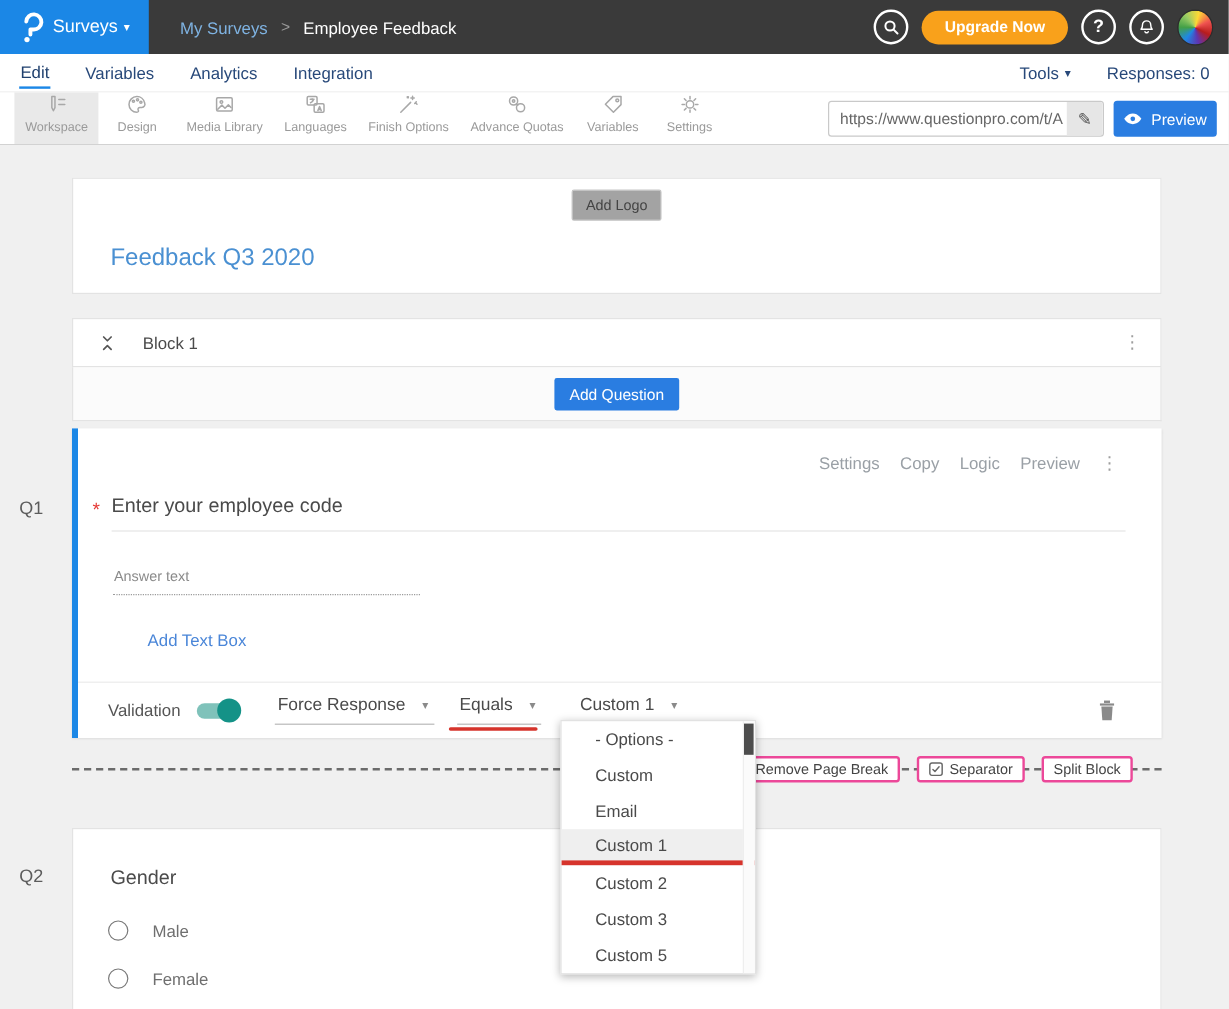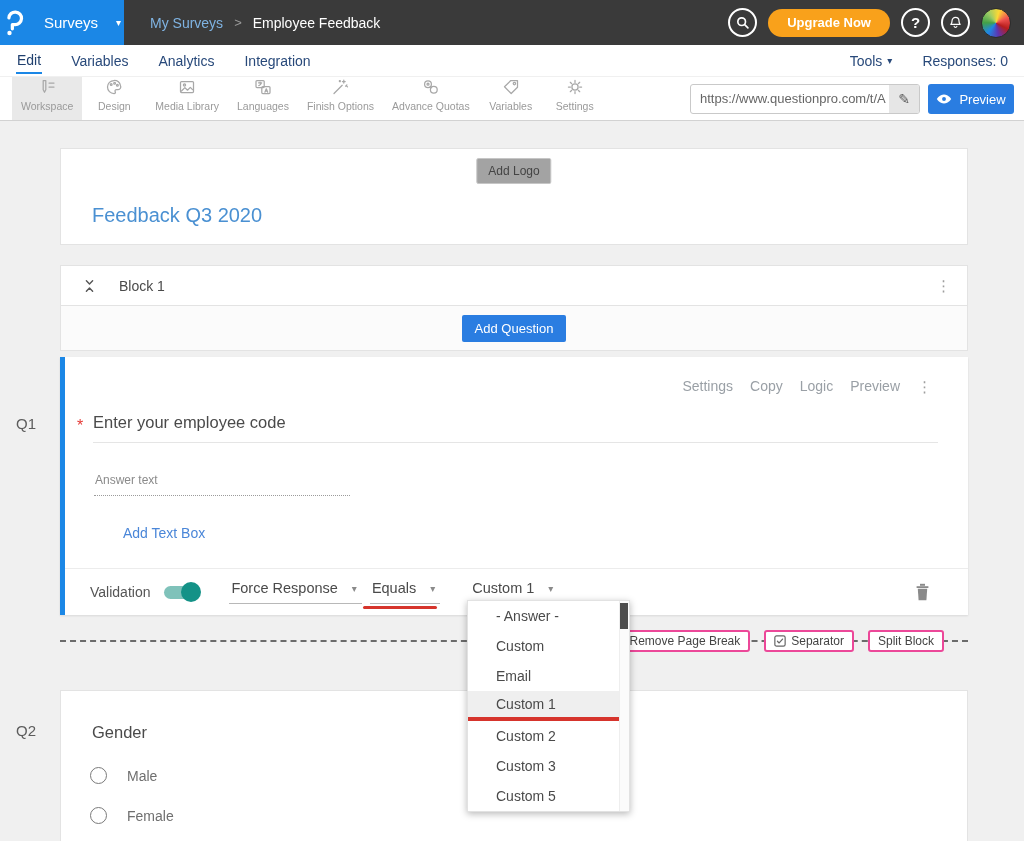--- a/index.html
+++ b/index.html
@@ -5,21 +5,21 @@
   * { box-sizing: border-box; margin: 0; padding: 0; }
   html,body { width:1024px; height:841px; }
   body {
     position:relative; overflow:hidden; background:#f0f0f0;
     font-family:"Liberation Sans", sans-serif; color:#4a4a4a;
   }
   svg { display:block; }
 
   
   .topbar { position:absolute; top:0; left:0; width:1024px; height:45px; background:#3a3a3a; display:flex; align-items:center; }
-  .logo-block { width:124px; height:45px; background:#1b87e6; display:flex; align-items:center; justify-content:center; gap:20px; flex:none; }
+  .logo-block { width:124px; height:45px; background:#1b87e6; display:flex; align-items:center; justify-content:center; gap:7px; flex:none; }
   .product-label { color:#fff; font-size:15px; }
   .white-caret { color:#fff; font-size:10px; margin-left:-2px; }
   .breadcrumb { margin-left:26px; display:flex; align-items:center; gap:11px; font-size:14px; }
   .bc-parent { color:#7fb3e2; }
   .bc-sep { color:#9a9a9a; font-size:13px; }
   .bc-current { color:#ffffff; }
   .topbar-right { margin-left:auto; display:flex; align-items:center; gap:11px; padding-right:13px; }
   .circle-btn { width:29px; height:29px; border:2px solid #fff; border-radius:50%; display:flex; align-items:center; justify-content:center; color:#fff; font-size:15px; font-weight:bold; flex:none; }
   .upgrade-btn { height:28px; padding:0 19px; background:#f9a11b; border-radius:14px; color:#fff; font-weight:bold; font-size:13px; display:flex; align-items:center; flex:none; }
   .avatar { width:30px; height:30px; border-radius:50%; flex:none; border:1px solid #2c2c2c;
@@ -68,21 +68,21 @@
   .answer-input { position:absolute; left:29px; top:112px; width:256px; border:none; outline:none; background:transparent; font-family:"Liberation Sans",sans-serif; font-size:12px; color:#4c1d95; border-bottom:1px dotted #9b9b9b; padding:4px 0 8px 1px; }
   .answer-input::placeholder { color:#8a8a8a; opacity:1; }
   .add-text-box { position:absolute; left:58px; top:168px; font-size:14px; color:#4a86d8; }
   .validation-row { position:absolute; left:0; right:0; top:211px; height:47px; border-top:1px solid #ececec; display:flex; align-items:center; }
   .v-label { margin-left:25px; font-size:14px; color:#555; }
   .toggle { margin-left:14px; width:35px; height:13px; background:#7fc2ba; border-radius:7px; position:relative; flex:none; }
   .toggle-knob { position:absolute; right:-2px; top:-4px; width:20px; height:20px; border-radius:50%; background:#149287; }
   .dd { position:relative; border-bottom:1px solid #b8b8b8; padding:0 5px 7px 2px; font-size:14.5px; color:#4a4a4a; display:flex; align-items:center; gap:14px; }
   .dd .caret { color:#8a8a8a; font-size:10px; }
   .dd-force { margin-left:30px; }
-  .dd-equals { margin-left:8px; }
+  .dd-equals { margin-left:19px; }
   .dd-custom { margin-left:30px; }
   .red-underline { position:absolute; left:-7px; bottom:-6px; width:74px; height:3px; background:#d6342c; border-radius:2px; }
   .trash-btn { margin-left:auto; margin-right:38px; }
 
   .q-side-label { position:absolute; left:16px; font-size:15px; color:#5c5c5c; }
   .q1-side { top:294px; }
   .q2-side { top:601px; }
 
   .dashed-row { position:absolute; left:60px; top:509px; width:908px; height:22px; }
   .dashed-line { position:absolute; left:0; right:0; top:10px; border-top:2px dashed #6b6b6b; }
@@ -330,21 +330,21 @@
       <span class="radio-circle"></span>
       <span class="radio-label">Male</span>
     </div>
     <div class="radio-row radio-row-2">
       <span class="radio-circle"></span>
       <span class="radio-label">Female</span>
     </div>
   </div>
 
   <div class="dropdown-menu">
-    <div class="dd-item">- Answer -</div>
+    <div class="dd-item">- Options -</div>
     <div class="dd-item">Custom</div>
     <div class="dd-item">Email</div>
     <div class="dd-item selected">Custom 1</div>
     <div class="dd-item">Custom 2</div>
     <div class="dd-item">Custom 3</div>
     <div class="dd-item">Custom 5</div>
     <div class="dd-scrollbar">
       <div class="dd-thumb"></div>
     </div>
   </div>

